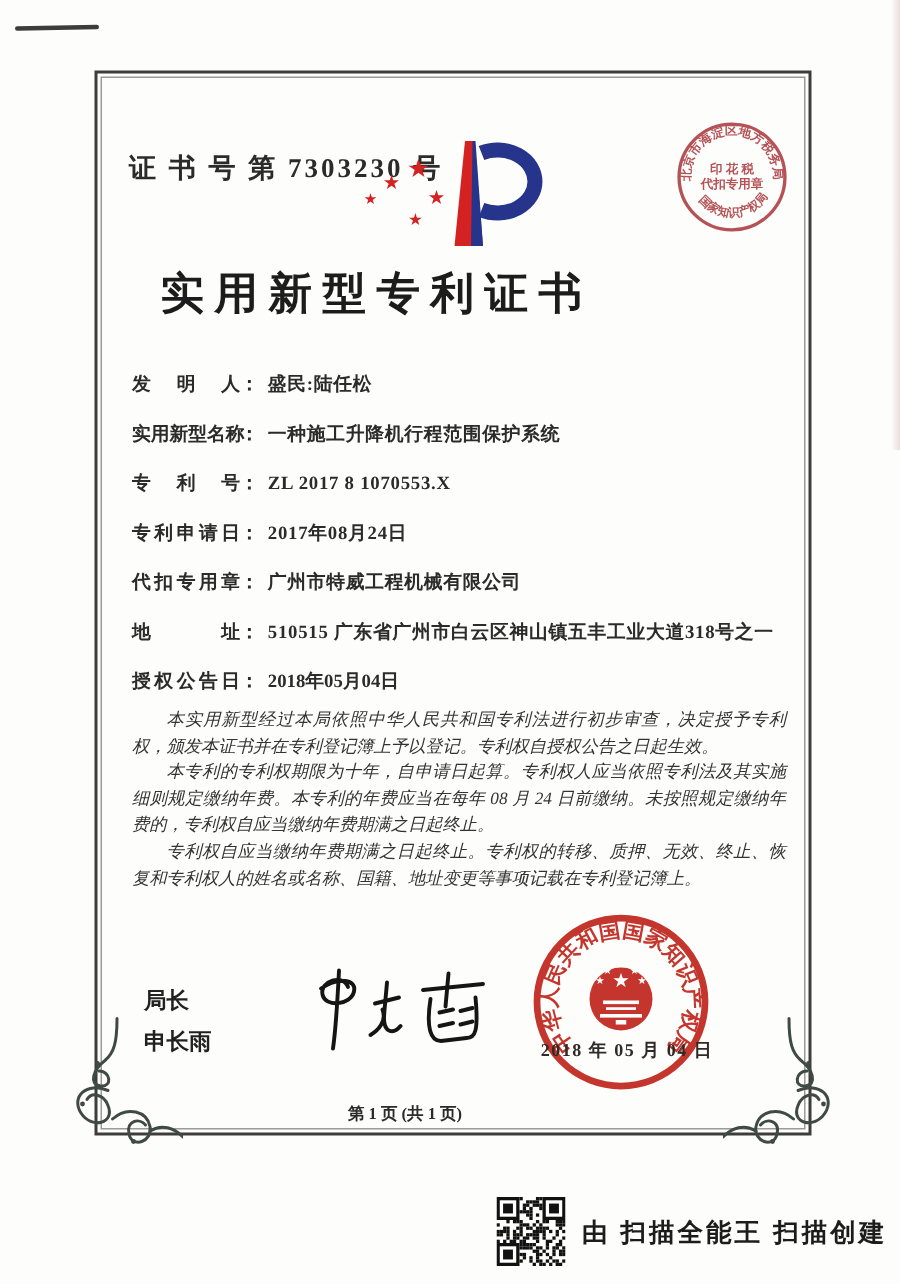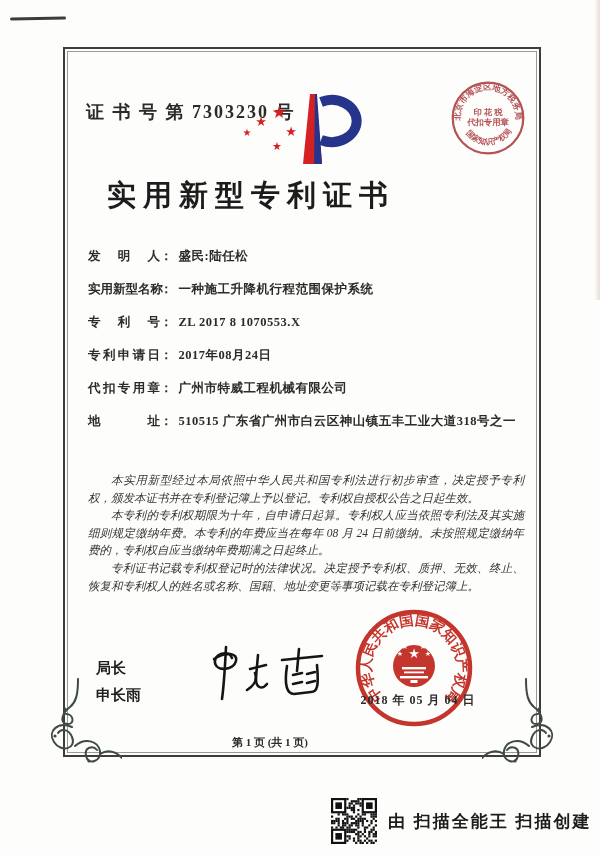--- a/index.html
+++ b/index.html
@@ -144,27 +144,30 @@
     <div class="frow">
       <span class="flabel">专利申请日</span><span class="fcolon">：</span><span class="fvalue">2017年08月24日</span>
     </div>
     <div class="frow">
       <span class="flabel">代扣专用章</span><span class="fcolon">：</span><span class="fvalue">广州市特威工程机械有限公司</span>
     </div>
     <div class="frow">
       <span class="flabel">地址</span><span class="fcolon">：</span><span class="fvalue">510515 广东省广州市白云区神山镇五丰工业大道318号之一</span>
     </div>
     <div class="frow-grant">
+      <span class="grant-left">
+        <span class="flabel w5">授权公告日</span><span class="fcolon">：</span><span>2018年05月04日</span>
+      </span>
     </div>
   </div>
 
   <div class="body-text">
     <p>本实用新型经过本局依照中华人民共和国专利法进行初步审查，决定授予专利权，颁发本证书并在专利登记簿上予以登记。专利权自授权公告之日起生效。</p>
     <p>本专利的专利权期限为十年，自申请日起算。专利权人应当依照专利法及其实施细则规定缴纳年费。本专利的年费应当在每年 08 月 24 日前缴纳。未按照规定缴纳年费的，专利权自应当缴纳年费期满之日起终止。</p>
-    <p>专利证书记载专利权登记时的法律状况。决定授予专利权、质押、无效、终止、恢复和专利权人的姓名或名称、国籍、地址变更等事项记载在专利登记簿上。</p>
+    <p>专利权自应当缴纳年费期满之日起终止。专利权的转移、质押、无效、终止、恢复和专利权人的姓名或名称、国籍、地址变更等事项记载在专利登记簿上。</p>
   </div>
 
   <div class="sig-block">
     <div>局长</div>
     <div>申长雨</div>
   </div>
 
   <svg class="autograph" viewBox="0 0 140 60">
     <g stroke="#151515" stroke-width="2.6" fill="none" stroke-linecap="round">
       <path d="M16,16 C28,8 40,10 38,18 C36,27 19,29 17,20 C15,11 31,6 34,15"></path>

